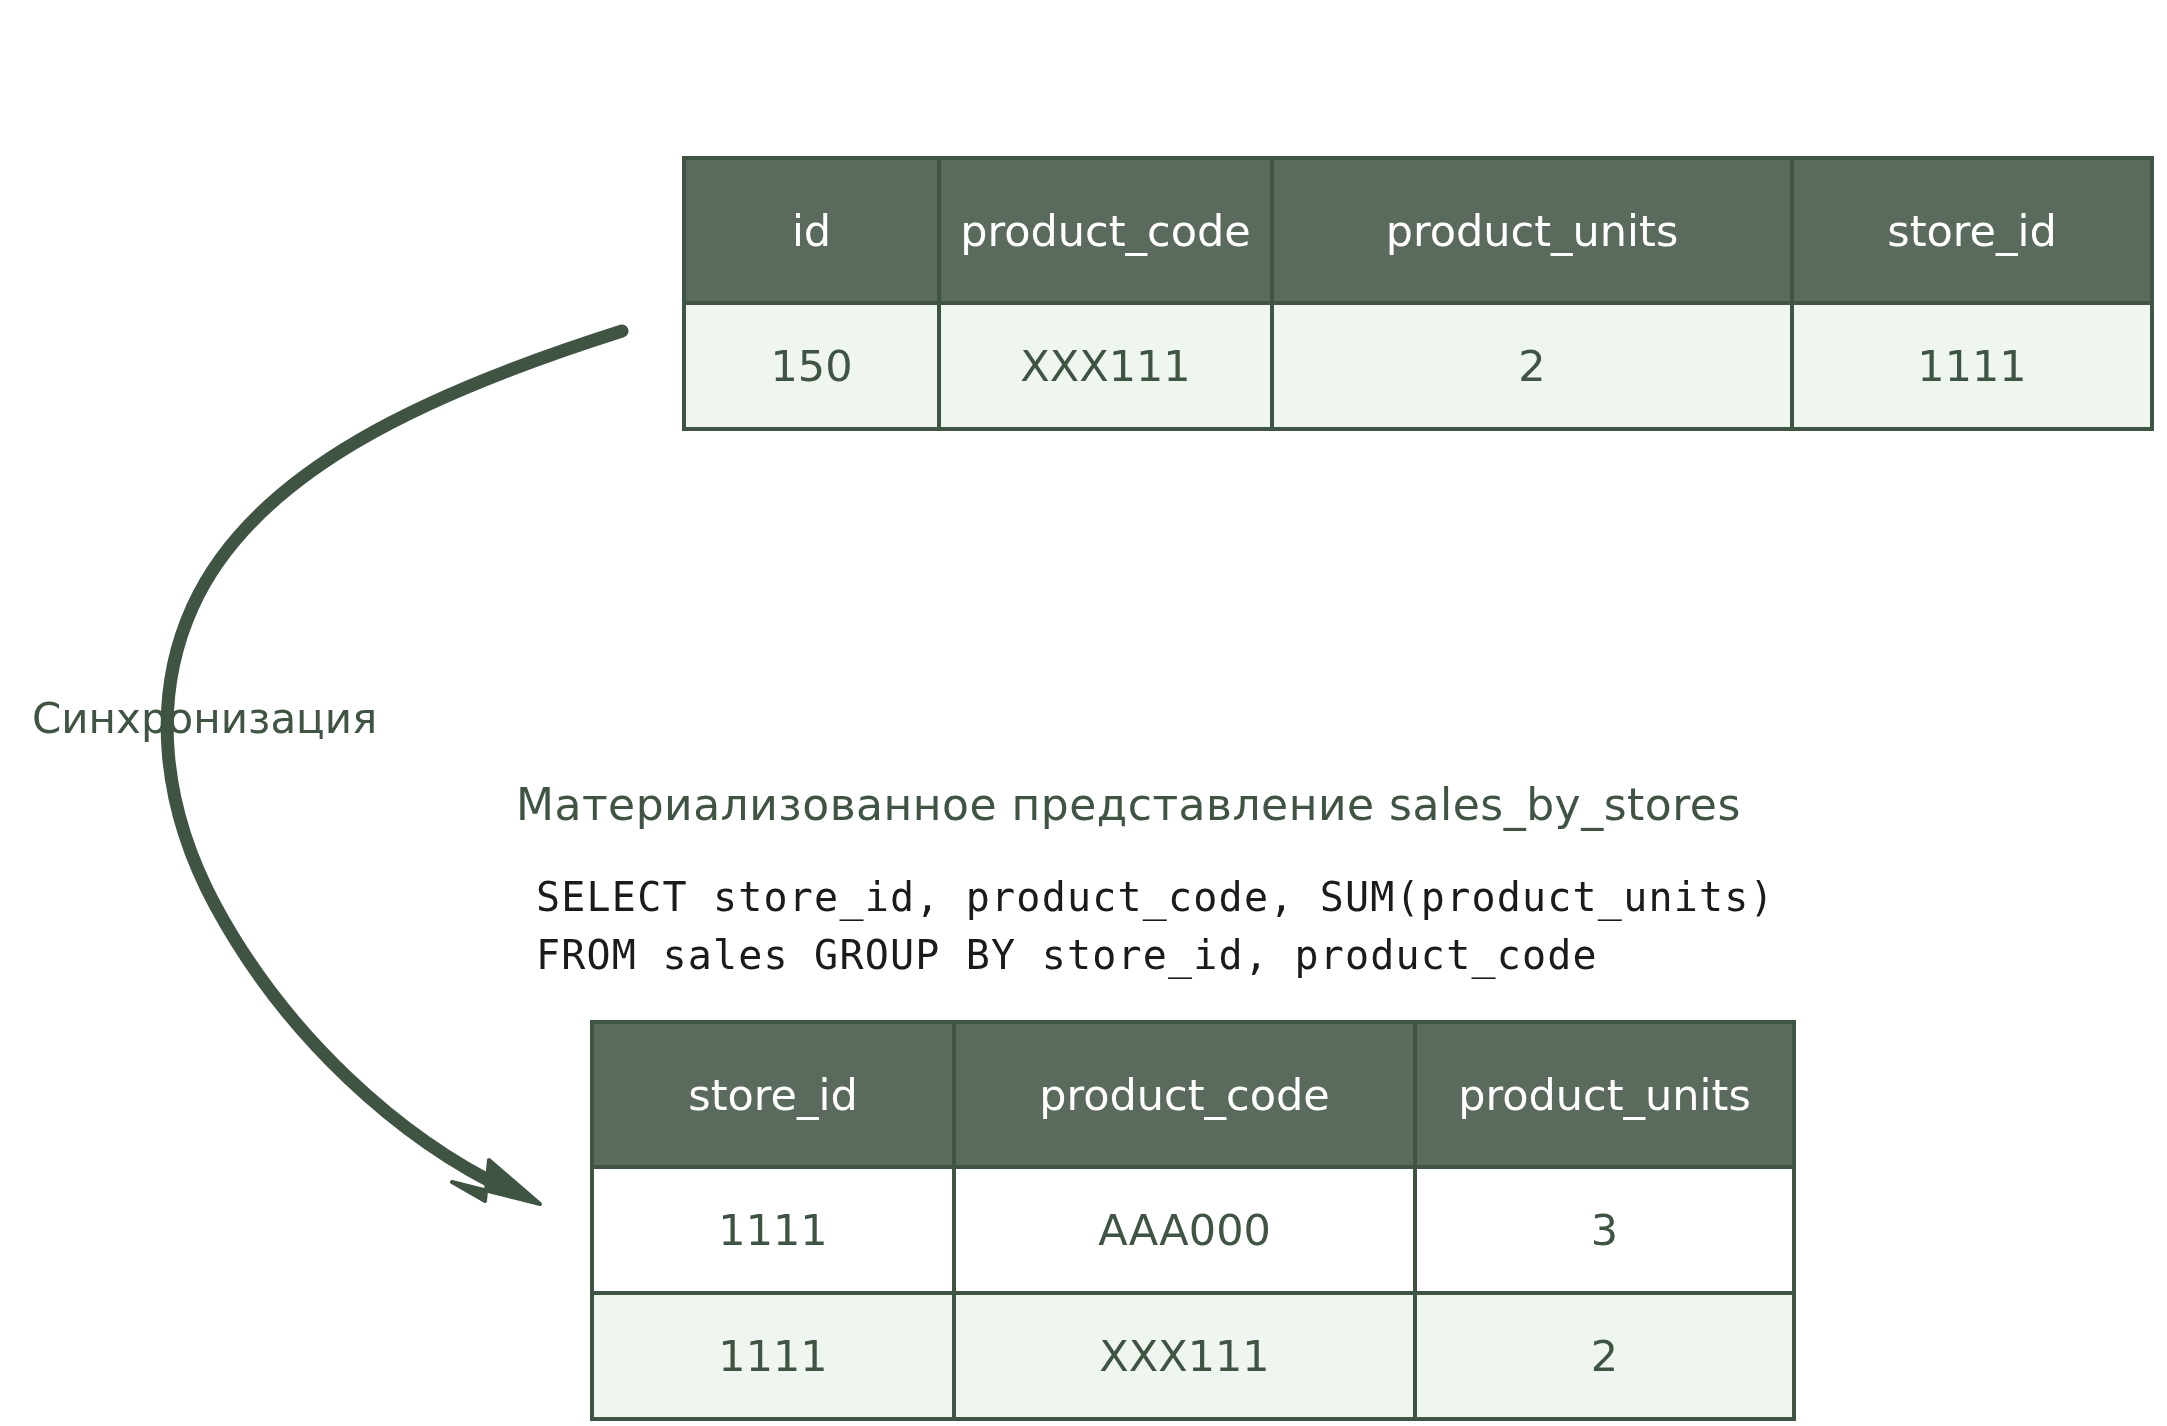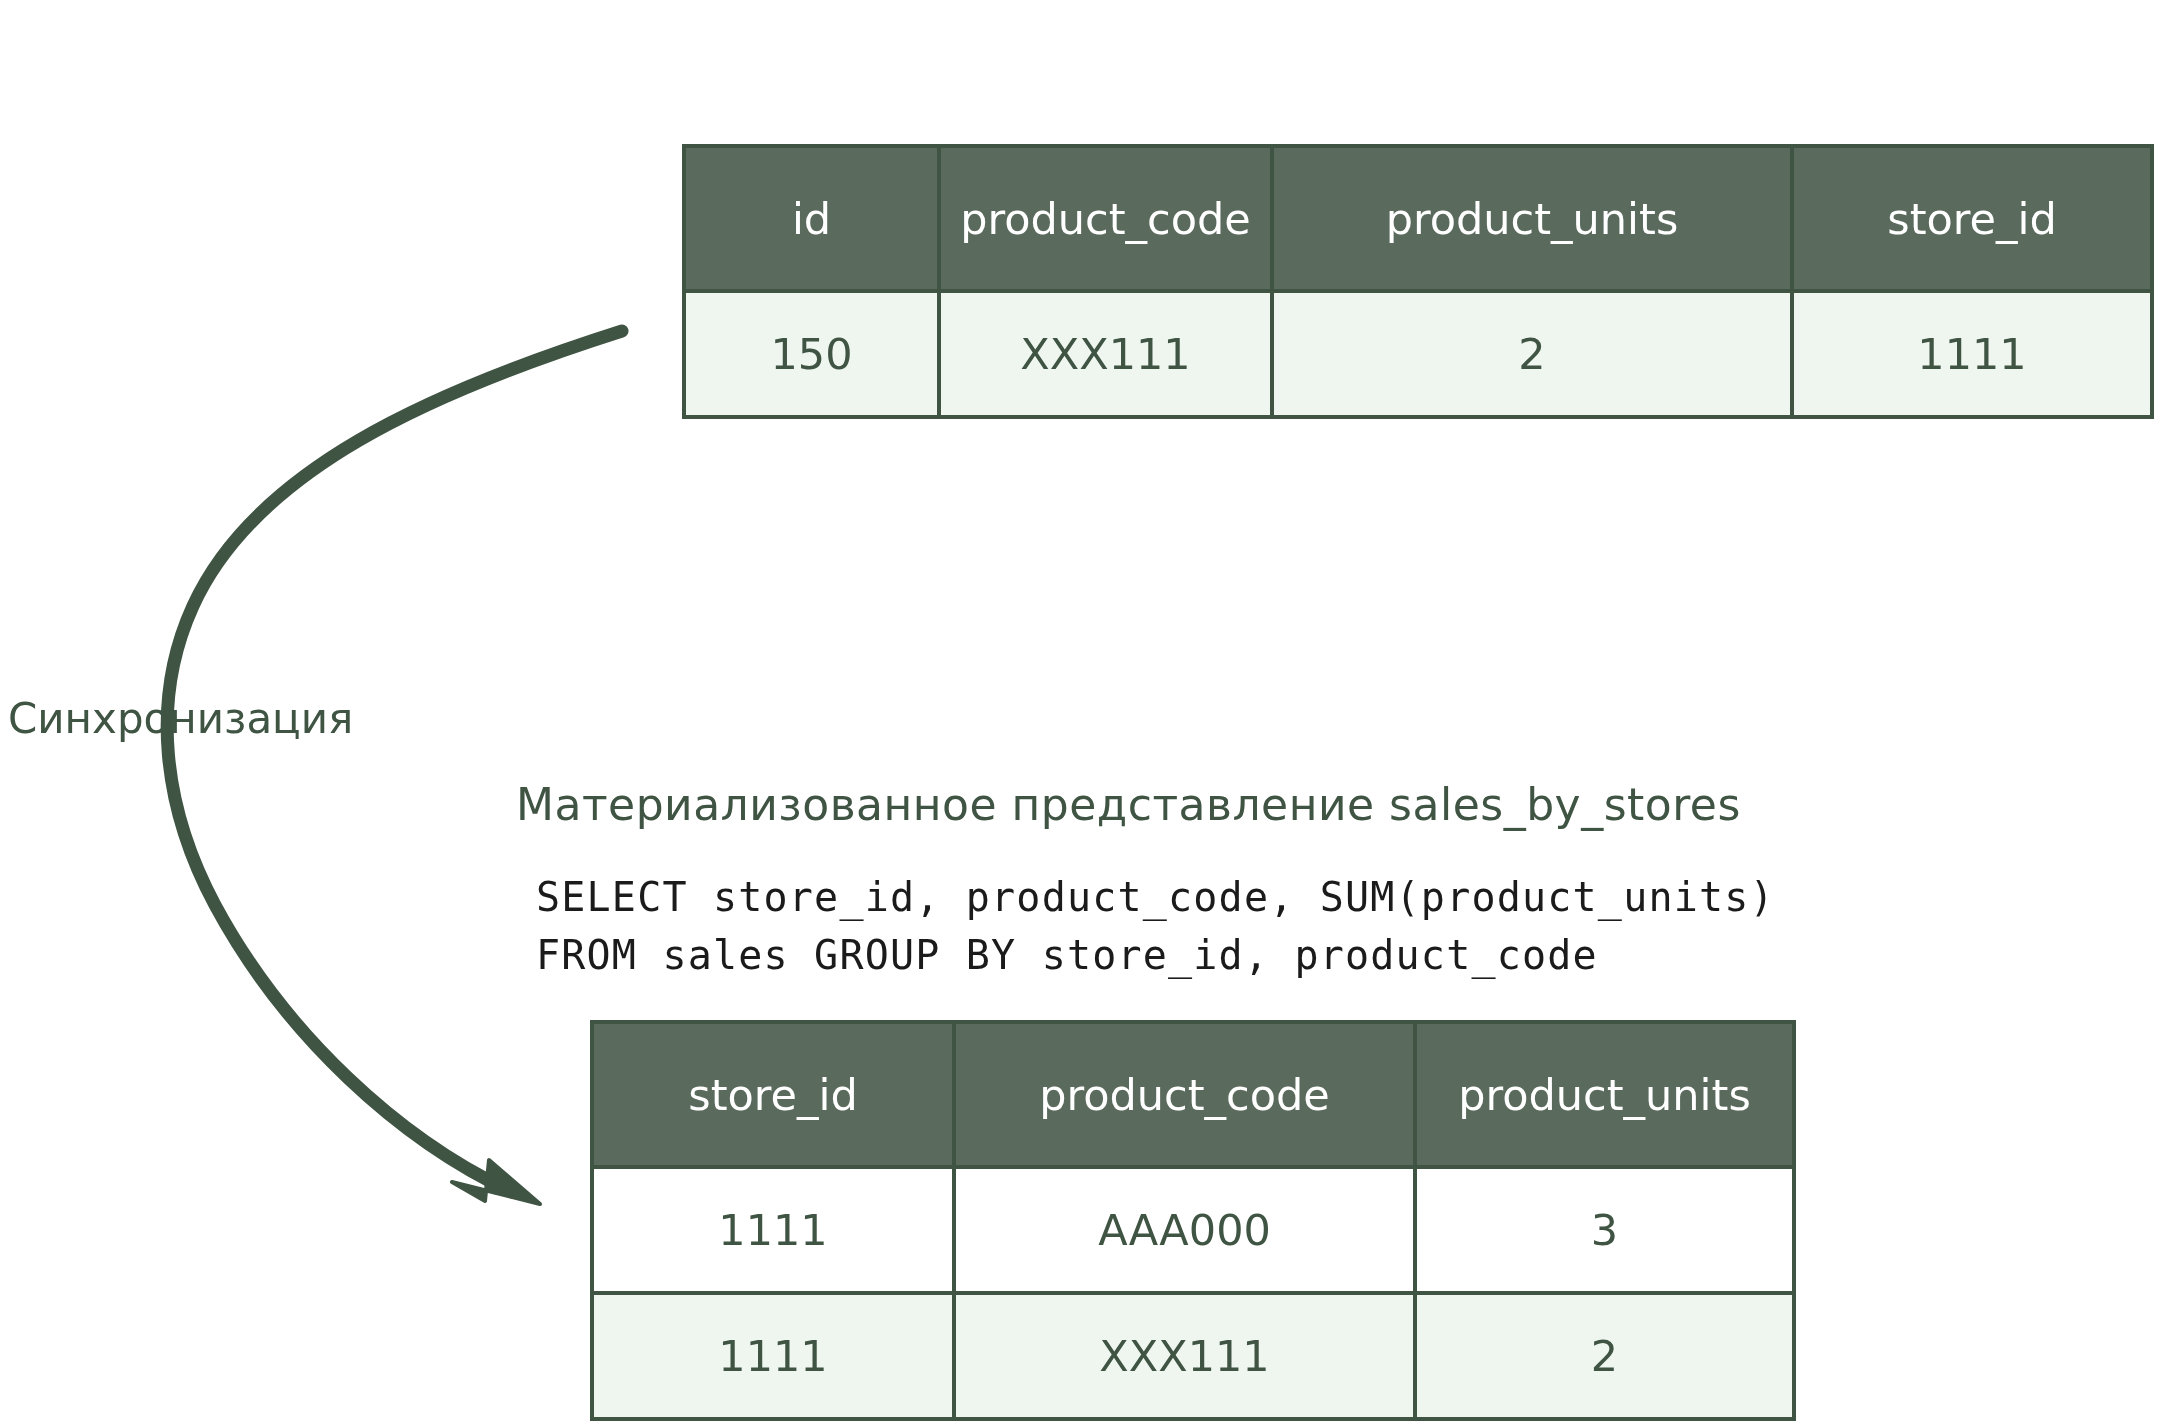--- a/index.html
+++ b/index.html
@@ -47,21 +47,21 @@
   }
   #title-matview {
     left: 516px;
     top: 778px;
     font-size: 44px;
     line-height: 54px;
   }
 
   #sync-label {
     position: absolute;
-    left: 8px;
+    left: 32px;
     top: 694px;
     font-size: 42px;
     line-height: 50px;
     color: #3f5443;
     white-space: nowrap;
   }
 
   
   #sql-block {
     position: absolute;
@@ -105,21 +105,21 @@
   .tbl tbody tr.row-odd td {
     background: #ffffff;
   }
   .tbl tbody tr.row-even td {
     background: #eff6ef;
   }
 
   
   #table-sales {
     left: 682px;
-    top: 144px;
+    top: 156px;
     width: 1468px;
   }
   #table-sales col.c0 { width: 255px; }
   #table-sales col.c1 { width: 333px; }
   #table-sales col.c2 { width: 520px; }
   #table-sales col.c3 { width: 360px; }
 
   
   #table-matview {
     left: 590px;

